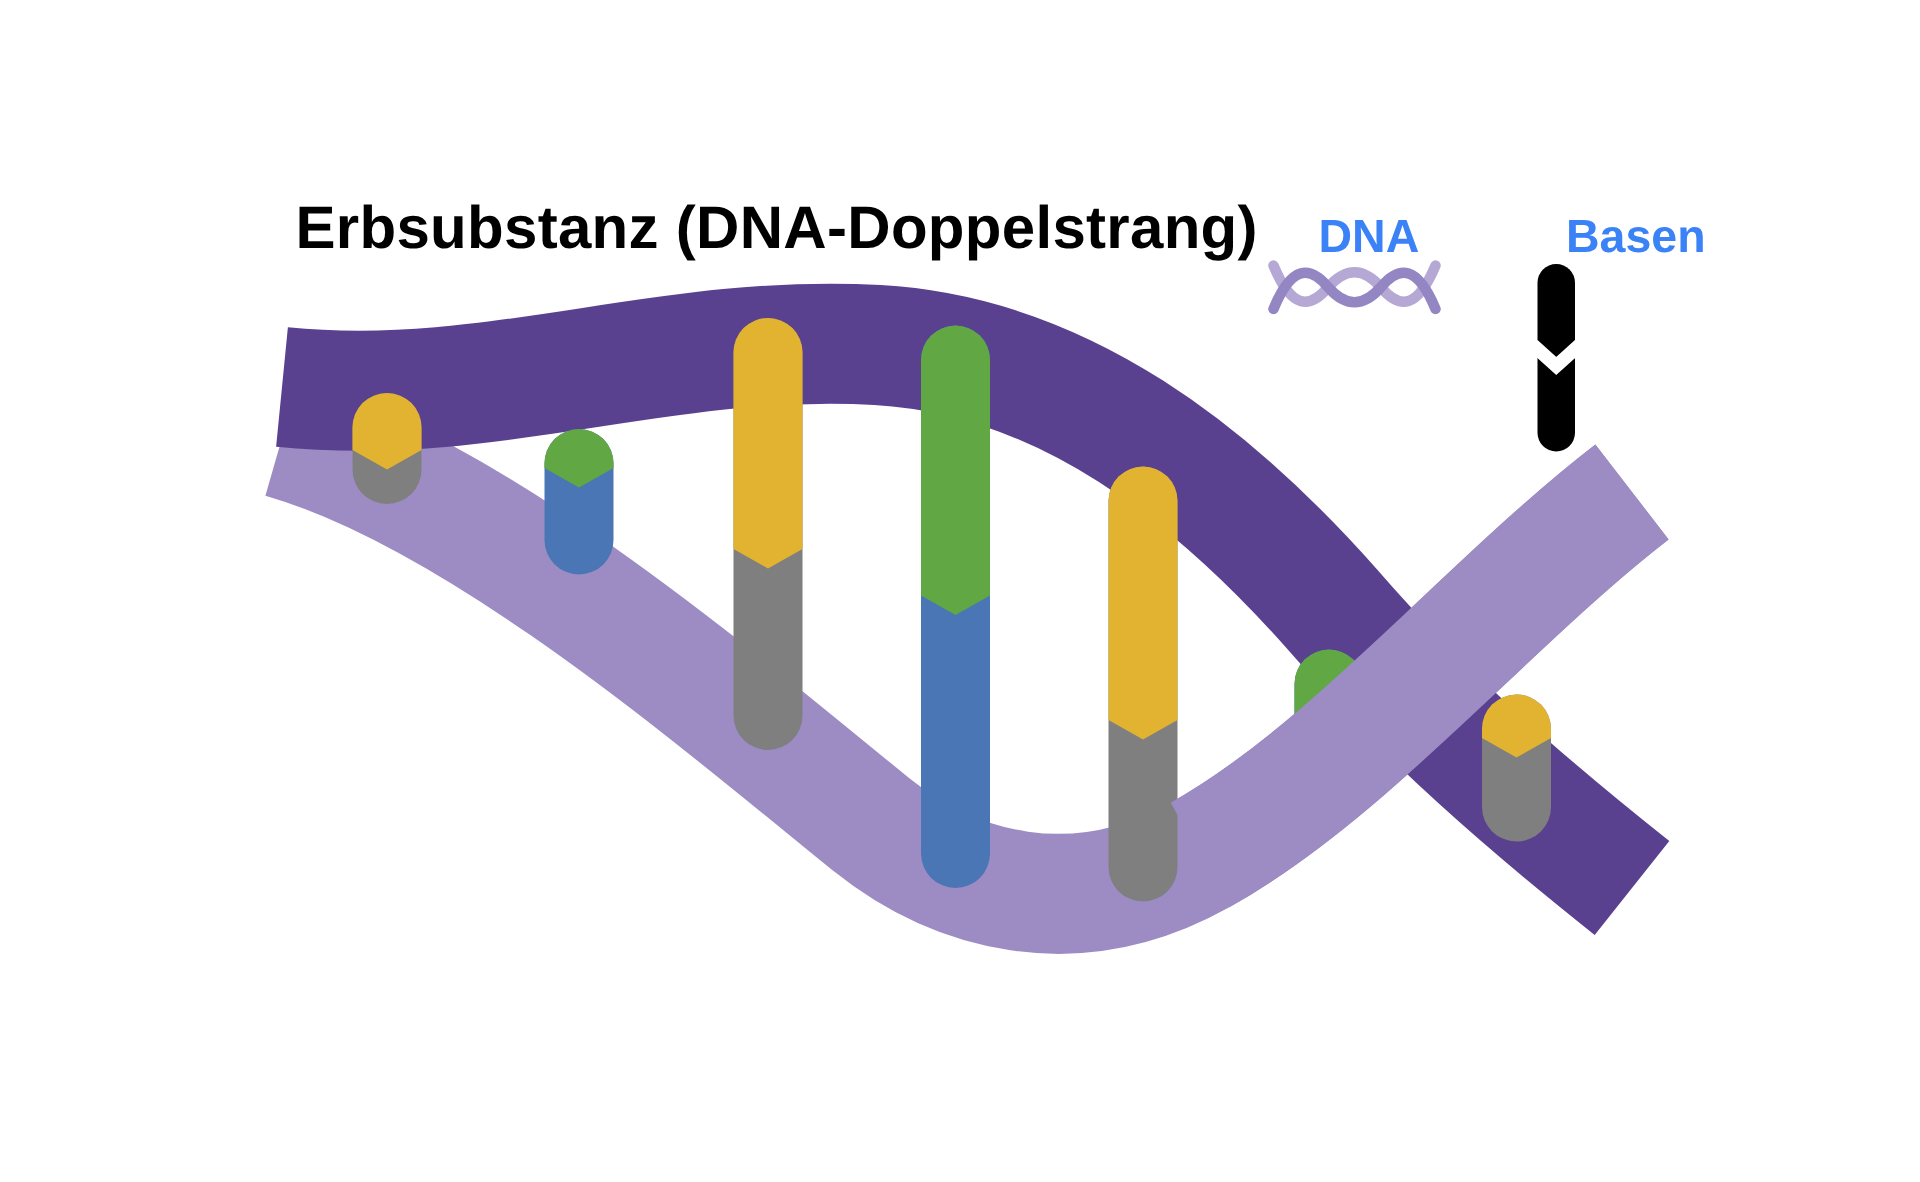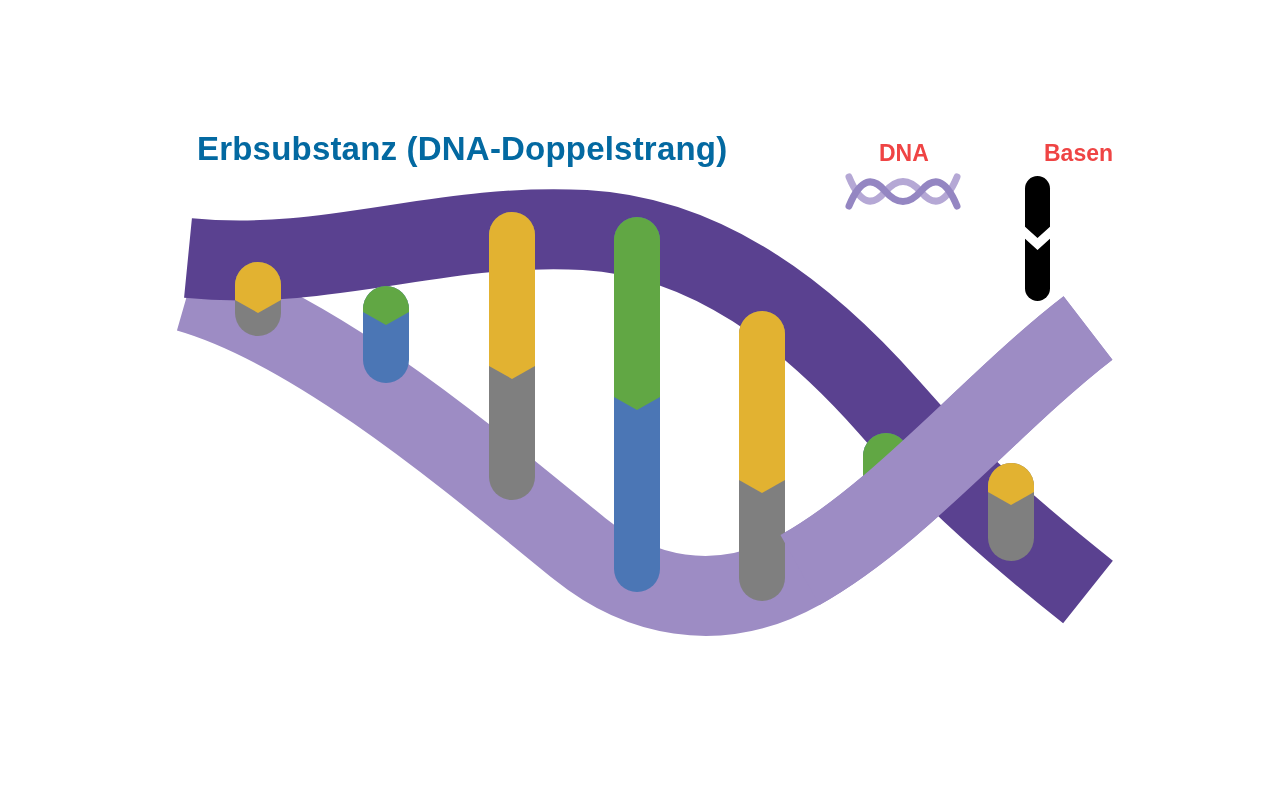--- a/index.html
+++ b/index.html
@@ -12,31 +12,31 @@
     position: relative;
     width: 1280px;
     height: 788px;
     background: #ffffff;
     overflow: hidden;
   }
   .diagram-title {
     position: absolute;
     left: 197px;
     top: 130px;
-    font-size: 33px;
+    font-size: 40px;
     font-weight: bold;
     letter-spacing: 0.2px;
-    color: #0369a1;
+    color: #000000;
     white-space: nowrap;
   }
   .legend-label {
     position: absolute;
-    font-size: 23px;
+    font-size: 31px;
     font-weight: bold;
-    color: #ef4444;
+    color: #3b82f6;
     white-space: nowrap;
   }
   .legend-label.dna { left: 879px; top: 140px; }
   .legend-label.basen { left: 1044px; top: 140px; }
   svg.scene {
     position: absolute;
     left: 0;
     top: 0;
   }
 </style>

